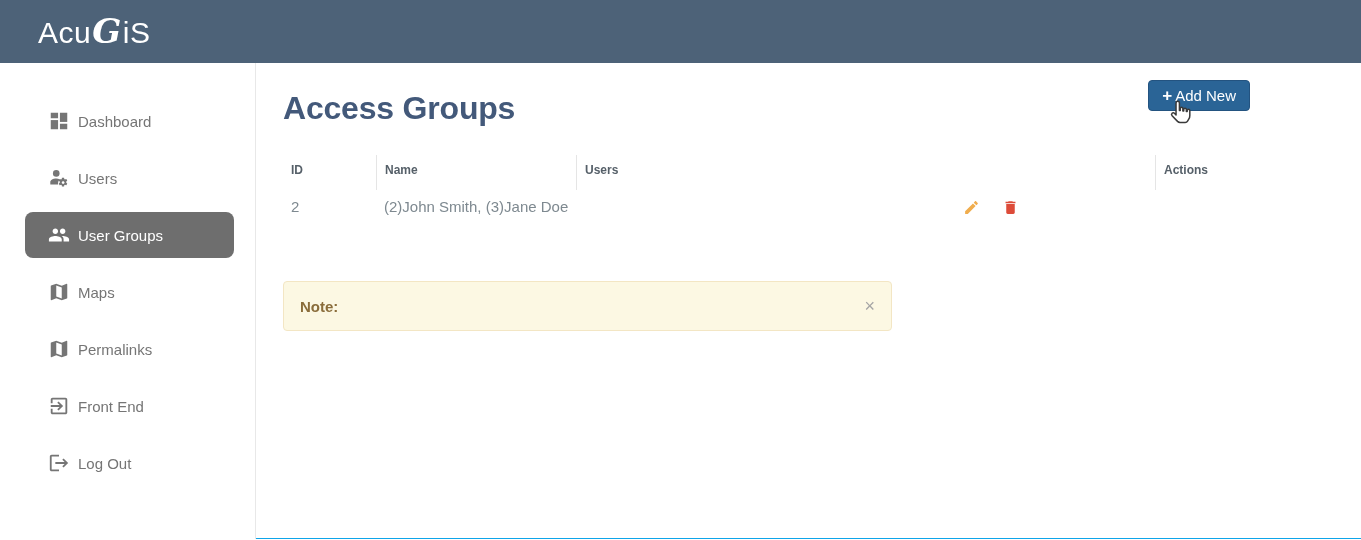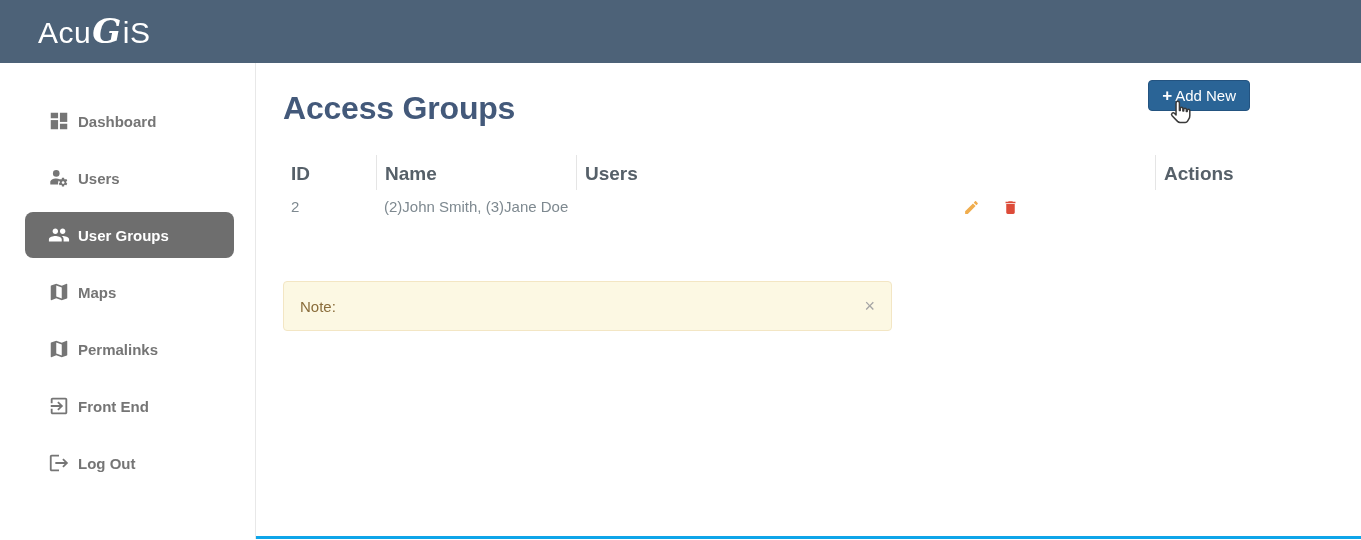--- a/index.html
+++ b/index.html
@@ -1,21 +1,21 @@
 <!DOCTYPE html>
 <html><head>
 <meta charset="utf-8">
 <style>
   * { box-sizing: border-box; margin: 0; padding: 0; }
   html,body { width:1361px; height:540px; }
   body {
     font-family: "Liberation Sans", sans-serif;
     background:#fff; overflow:hidden;
   }
-  .app { width:1361px; height:539px; border-bottom:3px solid #0ea5e9; position:relative; }
+  .app { width:1361px; height:539px; border-bottom:1px solid #0ea5e9; position:relative; }
 
   
   .topbar {
     height:63px; background:#4d6278; display:flex; align-items:center;
     padding-left:38px;
   }
   .logo { color:#fff; font-size:30px; font-weight:300; letter-spacing:0.5px; display:flex; align-items:baseline; }
   .logo .g {
     font-family:"DejaVu Serif", serif; font-style:italic; font-weight:600;
     font-size:34px; margin:0 1px; line-height:1;
@@ -23,21 +23,21 @@
 
   
   .shell { display:flex; height:476px; }
   .sidebar {
     width:256px; background:#fff; border-right:1px solid #e8e8e8;
     padding-top:35px; flex:none;
   }
   .nav-item {
     height:46px; margin:0 21px 11px 25px; padding-left:23px;
     display:flex; align-items:center; border-radius:8px;
-    color:#757575; cursor:pointer;font-weight:bold;
+    color:#757575; cursor:pointer;
   }
   .nav-item .nicon { width:22px; height:22px; flex:none; display:flex; align-items:center; }
   .nav-item .nicon svg { width:22px; height:22px; fill:currentColor; }
   .nav-item .nlabel { margin-left:8px; font-size:15px; }
   .nav-item.active { background:#6e6e6e; color:#fff; }
 
   
   .content { flex:1; position:relative; padding:25px 20px 0 27px; }
   .page-title {
     font-size:32px; font-weight:600; color:#43597a; line-height:40px;
@@ -53,39 +53,39 @@
   .hand-cursor { position:absolute; left:910px; top:34px; width:30px; height:30px; pointer-events:none; }
 
   
   .grid { margin-top:27px; width:1058px; }
   .grid-header, .grid-row { display:flex; }
   .gc-id { width:93px; }
   .gc-name { width:200px; }
   .gc-users { width:579px; }
   .gc-actions { width:186px; }
   .grid-header > div {
-    font-size:19px; font-weight:600; color:#566069;
+    font-size:12px; font-weight:600; color:#566069;
     padding:8px 0 9px 8px; height:35px;
   }
   .grid-header > div + div { border-left:1px solid #e5e5e5; }
   .grid-row > div {
     font-size:15px; color:#7e8990; padding:8px 0 8px 8px; height:34px;
   }
   .row-actions { display:flex; align-items:center; gap:22px; }
   .action-icon { width:17px; height:17px; cursor:pointer; display:inline-flex; }
   .action-icon svg { width:17px; height:17px; }
 
   
   .note {
     margin-top:57px; width:609px; height:50px;
     background:#fcf8e3; border:1px solid #f3e6c4; border-radius:4px;
     display:flex; align-items:center; padding:0 16px;
     font-size:15px; color:#8a6d3b; position:relative;
   }
-  .note b { font-weight:400; margin-right:5px; }
+  .note b { font-weight:700; margin-right:5px; }
   .note-close {
     position:absolute; right:16px; top:50%; transform:translateY(-50%);
     color:#a5a5a5; font-size:18px; line-height:1; cursor:pointer;
     background:none; border:none; font-family:inherit;
   }
 </style>
 </head>
 <body>
 
 <div class="app">

